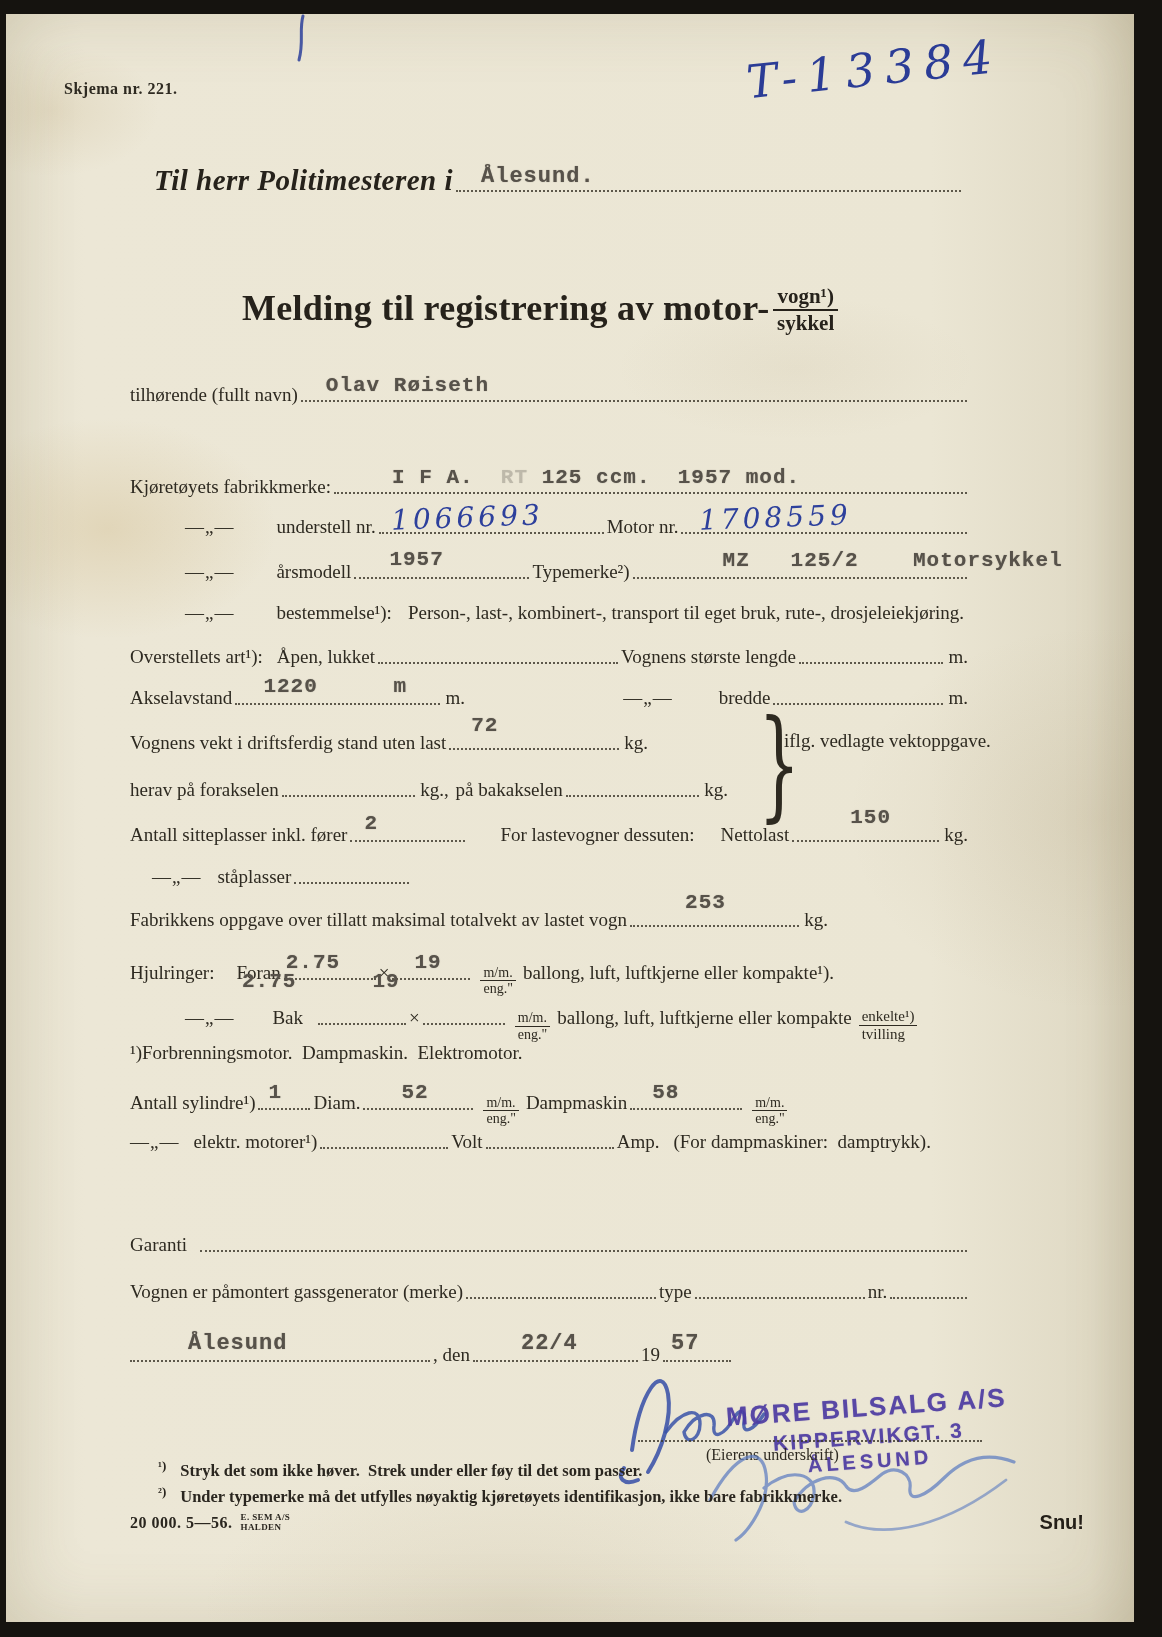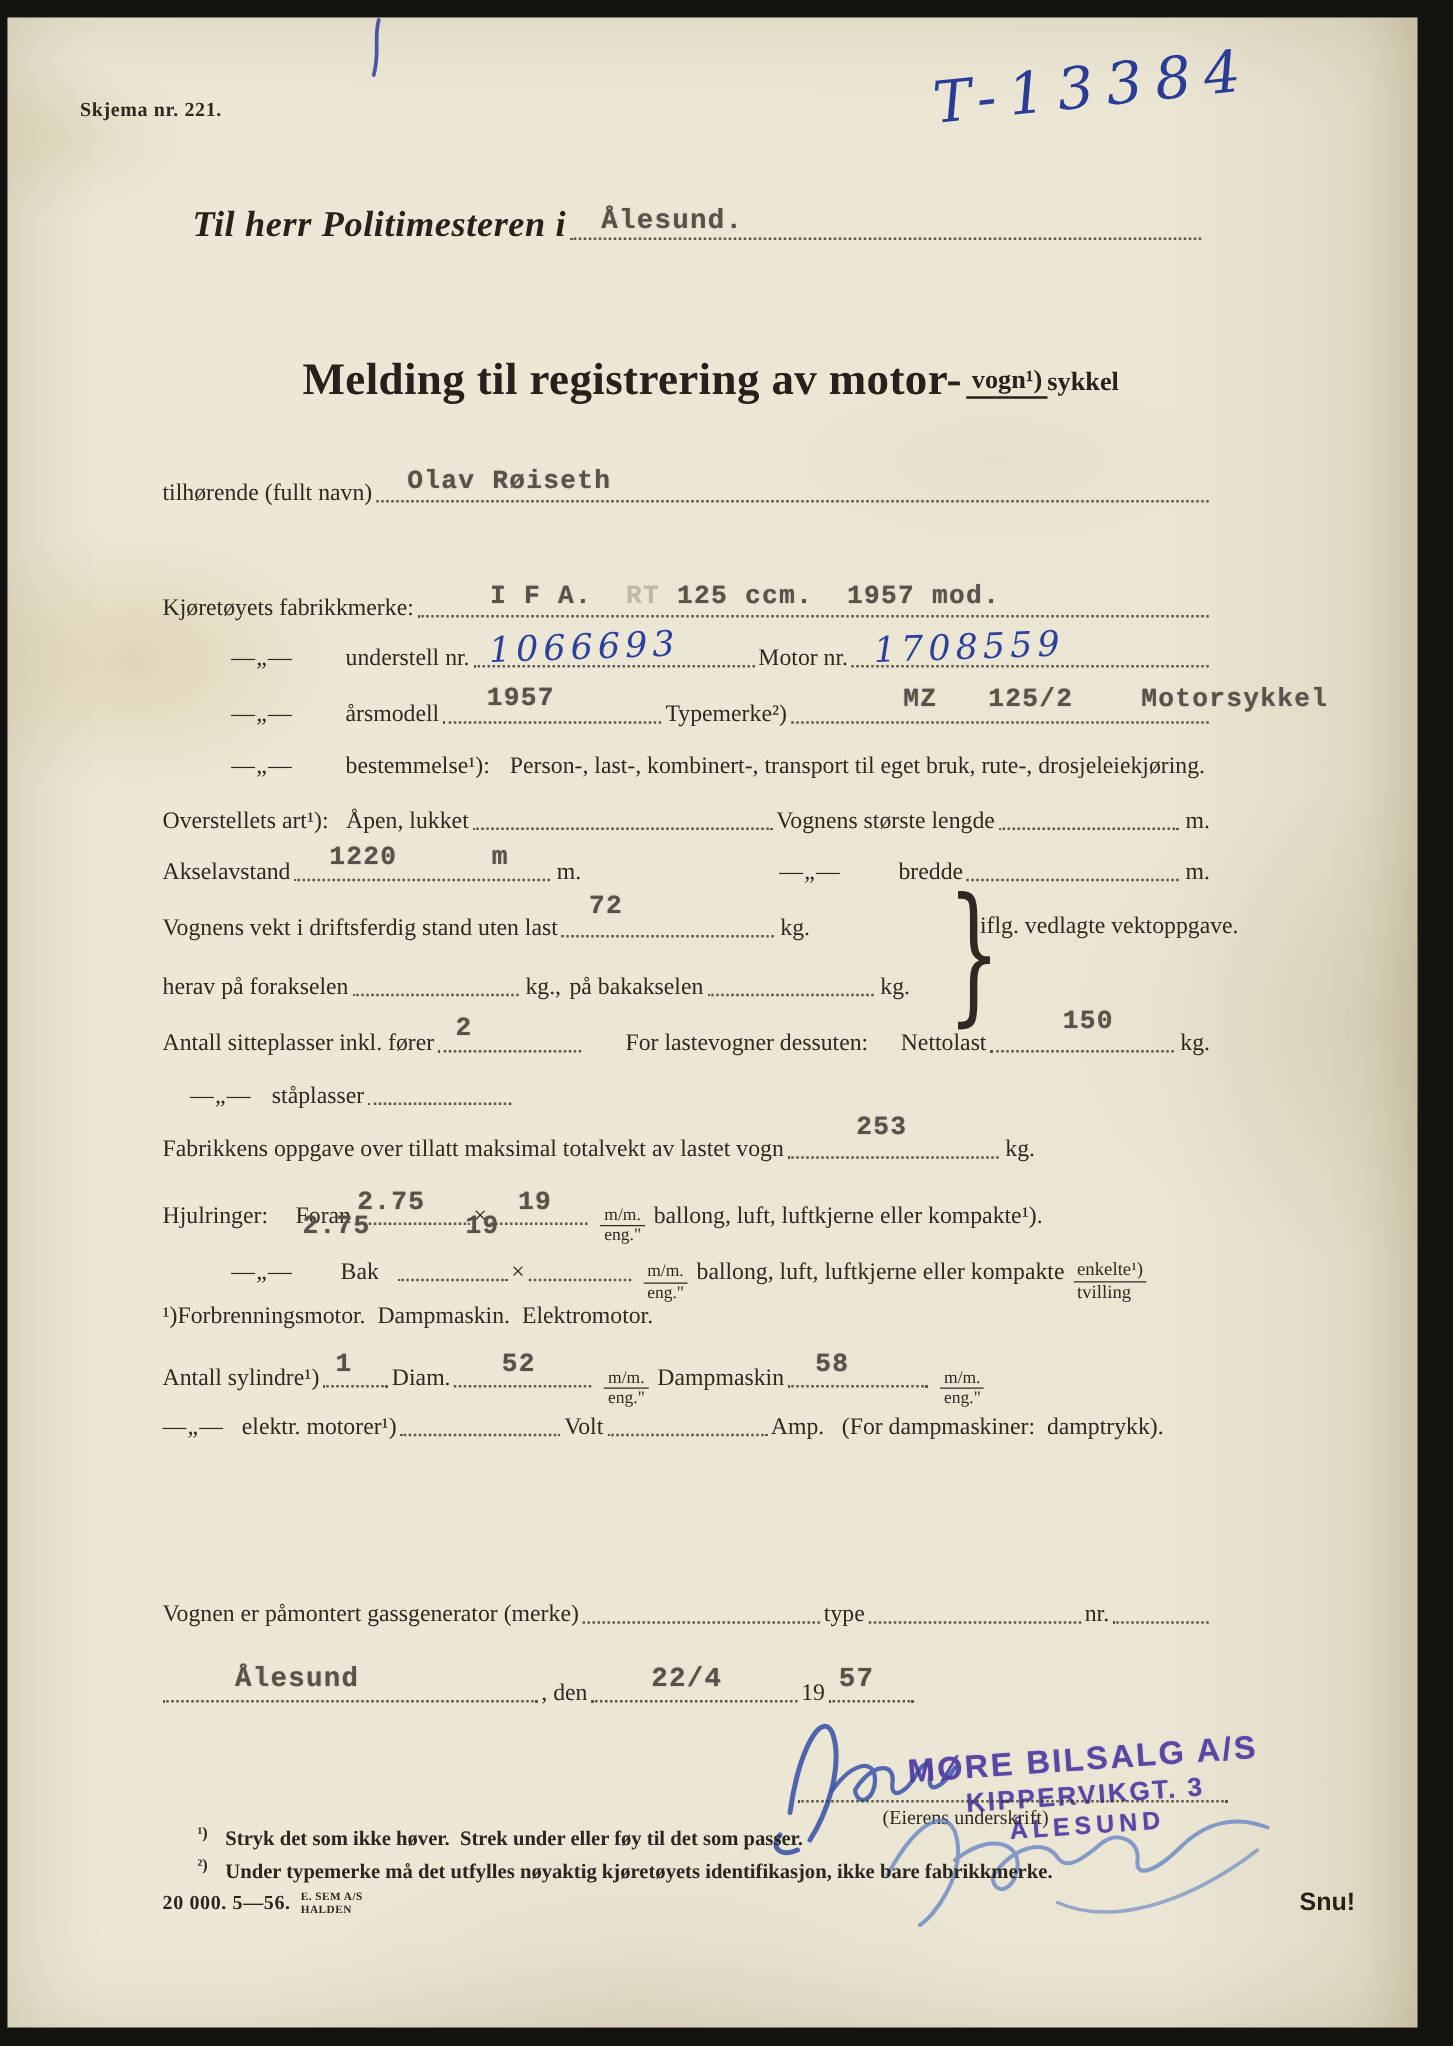--- a/index.html
+++ b/index.html
@@ -27,21 +27,21 @@
   .dash{letter-spacing:1px;}
   .gap{display:inline-block;}
   .unit{margin:0 2px;}
 
   .skjema{position:absolute;left:58px;top:66px;font-weight:700;font-size:16px;color:#2e2a21;letter-spacing:.5px;}
   .regnr{position:absolute;left:740px;top:28px;font-family:"DejaVu Serif",serif;font-style:italic;color:#2b3c96;font-size:46px;letter-spacing:10px;transform:rotate(-6deg);}
   .addr{position:absolute;left:148px;top:150px;right:170px;display:flex;align-items:flex-end;}
   .addr .lab{font-style:italic;font-weight:700;font-size:29px;color:#26221b;letter-spacing:.5px;}
   .titlerow{position:absolute;left:236px;top:268px;display:flex;align-items:center;color:#26221b;}
   .titlerow h1{margin:0;font-size:36px;font-weight:700;letter-spacing:.3px;}
-  .titlefr{display:inline-flex;flex-direction:row;align-items:center;font-size:21px;font-weight:700;line-height:1.15;margin-left:4px;transform:translateY(2px);}
+  .titlefr{display:inline-flex;flex-direction:column;align-items:center;font-size:21px;font-weight:700;line-height:1.15;margin-left:4px;transform:translateY(2px);}
   .titlefr .ft{border-bottom:2px solid #26221b;padding:0 4px 1px;}
 
   .brace{position:absolute;left:735px;top:690px;font-size:120px;font-family:"DejaVu Serif",serif;color:#2e2a21;transform:scaleX(.55);line-height:1;}
   .bracenote{position:absolute;left:778px;top:716px;font-size:19px;color:#2e2a21;white-space:pre;}
 
   .stamp{position:absolute;left:702px;top:1378px;width:320px;text-align:center;transform:rotate(-4deg);color:#4c3aa2;font-family:"Liberation Sans",sans-serif;opacity:.92;text-shadow:0 0 1px rgba(76,58,162,.5);}
   .stamp .s1{font-size:26px;font-weight:700;letter-spacing:2px;}
   .stamp .s2{font-size:21px;font-weight:700;letter-spacing:2px;margin-top:2px;}
   .stamp .s3{font-size:20px;font-weight:700;letter-spacing:4px;margin-top:1px;}
   .sigline{position:absolute;left:632px;top:1426px;width:344px;border-bottom:2px dotted rgba(58,52,40,.8);}
@@ -237,20 +237,25 @@
     <span>elektr. motorer¹)</span>
     <span class="dots" style="flex:0 0 128px"></span>
     <span>Volt</span>
     <span class="dots" style="flex:0 0 128px"></span>
     <span>Amp.</span>
     <span class="gap" style="width:14px"></span>
     <span>(For dampmaskiner:  damptrykk).</span>
   </div>
 
 
+  <div class="r" style="left:124px;top:1217px;right:164px">
+    <span>Garanti</span>
+    <span class="gap" style="width:10px"></span>
+    <span class="dots"></span>
+  </div>
 
   <div class="r" style="left:124px;top:1264px;right:164px">
     <span>Vognen er påmontert gassgenerator (merke)</span>
     <span class="dots" style="flex:0 0 190px"></span>
     <span>type</span>
     <span class="dots" style="flex:0 0 170px"></span>
     <span>nr.</span>
     <span class="dots"></span>
   </div>
 

